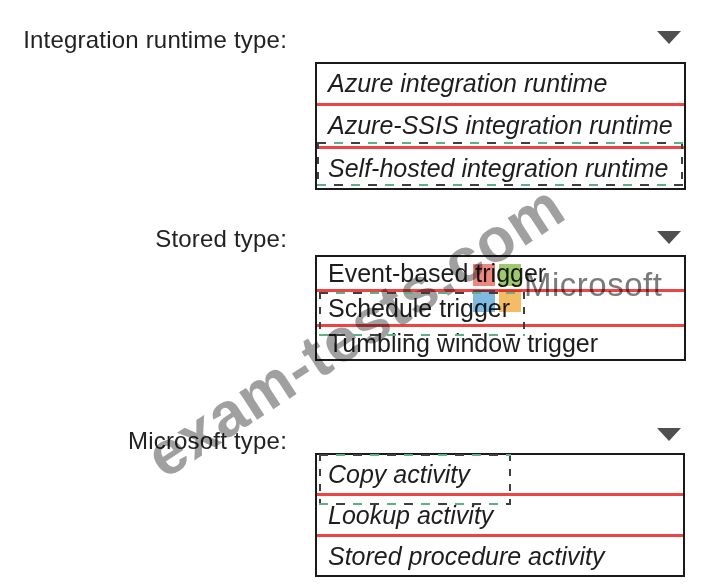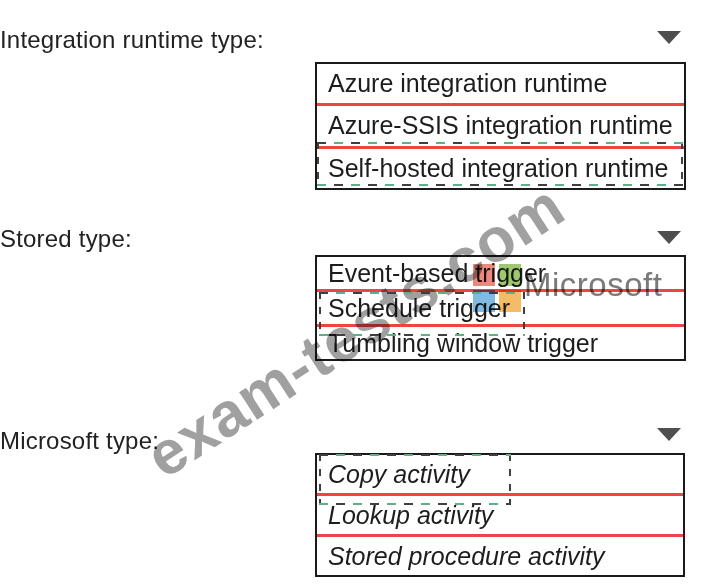--- a/index.html
+++ b/index.html
@@ -2,21 +2,21 @@
 <html><head>
 <meta charset="utf-8">
 <style>
   html,body{margin:0;padding:0;}
   body{
     width:701px;height:587px;position:relative;overflow:hidden;
     background:#ffffff;
     font-family:"Liberation Sans", sans-serif;
   }
   .field-label{
-    position:absolute;left:0;width:287px;
+    position:absolute;left:0;width:287px;text-align:right;
     font-size:24px;color:#222222;letter-spacing:0.2px;white-space:nowrap;
   }
   .caret{
     position:absolute;width:0;height:0;cursor:pointer;
     border-left:12px solid transparent;border-right:12px solid transparent;
     border-top:13px solid #4f4f4f;
   }
   .listbox{
     position:absolute;box-sizing:border-box;background:#ffffff;
     border:2px solid #1a1a1a;display:flex;flex-direction:column;
@@ -49,21 +49,21 @@
   .mslogo .sq{width:22px;height:22px;}
   .msname{
     position:absolute;left:524px;top:266px;z-index:4;
     font-size:33px;font-weight:400;letter-spacing:0.5px;
     mix-blend-mode:multiply;white-space:nowrap;
   }
   
   #label-1{top:26px;}   #caret-1{left:657px;top:31px;}
   #label-2{top:225px;}  #caret-2{left:657px;top:231px;}
   #label-3{top:427px;}  #caret-3{left:657px;top:428px;}
-  #box-1{left:315px;top:62px;width:371px;height:128px;}
+  #box-1{left:315px;top:62px;width:371px;height:128px;font-style:italic;}
   #box-2{left:315px;top:255px;width:371px;height:106px;}
   #box-3{left:315px;top:453px;width:370px;height:124px;font-style:italic;}
   #sel-1{left:317px;top:142px;width:366px;height:44px;}
   #sel-2{left:319px;top:292px;width:206px;height:44px;}
   #sel-3{left:319px;top:454px;width:192px;height:51px;}
 </style>
 </head>
 <body>
 
 <div class="field-label" id="label-1">Integration runtime type:</div>

